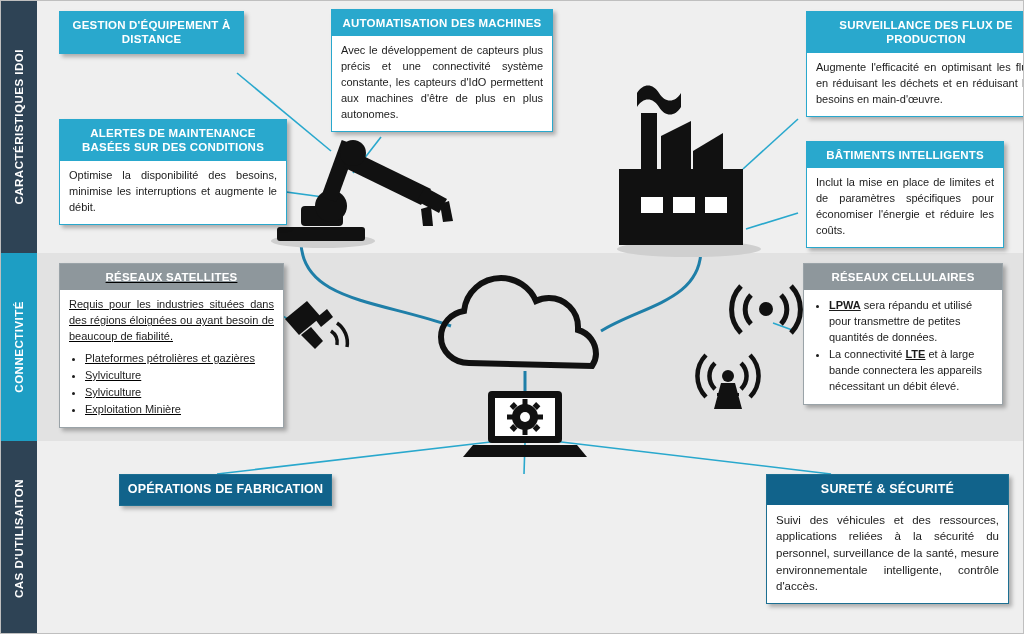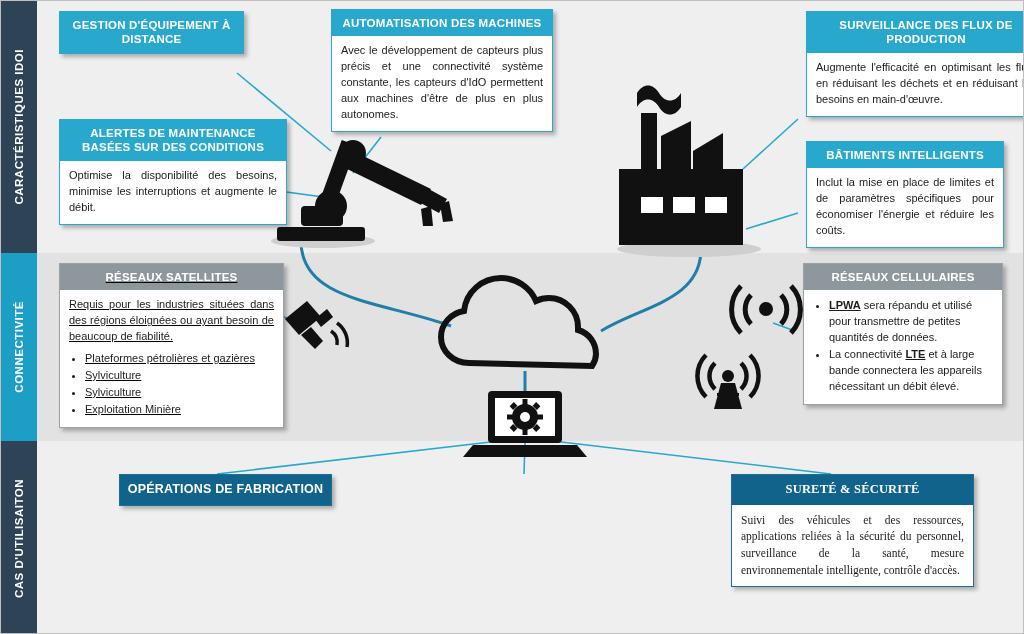--- a/index.html
+++ b/index.html
@@ -90,21 +90,21 @@
   #box-alerts   { left: 50px;  top: 118px; width: 228px; }
   #box-autom    { left: 322px; top: 8px;   width: 222px; }
   #box-surv     { left: 797px; top: 10px;  width: 240px; }
   #box-build    { left: 797px; top: 140px; width: 198px; }
 
   #box-sat      { left: 50px;  top: 262px; width: 225px; text-decoration: underline; }
   #box-cell     { left: 794px; top: 262px; width: 200px; }
 
   #box-ops      { left: 110px; top: 473px; width: 213px; }
   #box-res      { left: 417px; top: 473px; width: 212px; }
-  #box-sec      { left: 722px; top: 473px; width: 243px; font-family: Liberation Serif, serif; }
+  #box-sec      { left: 757px; top: 473px; width: 243px; }
   b { font-weight: bold; text-decoration: underline; }
 </style>
 </head>
 <body>
 
 <div id="canvas">
 
   <div class="band" id="band1">
     <div class="band-bg"></div>
     <div class="band-label">

